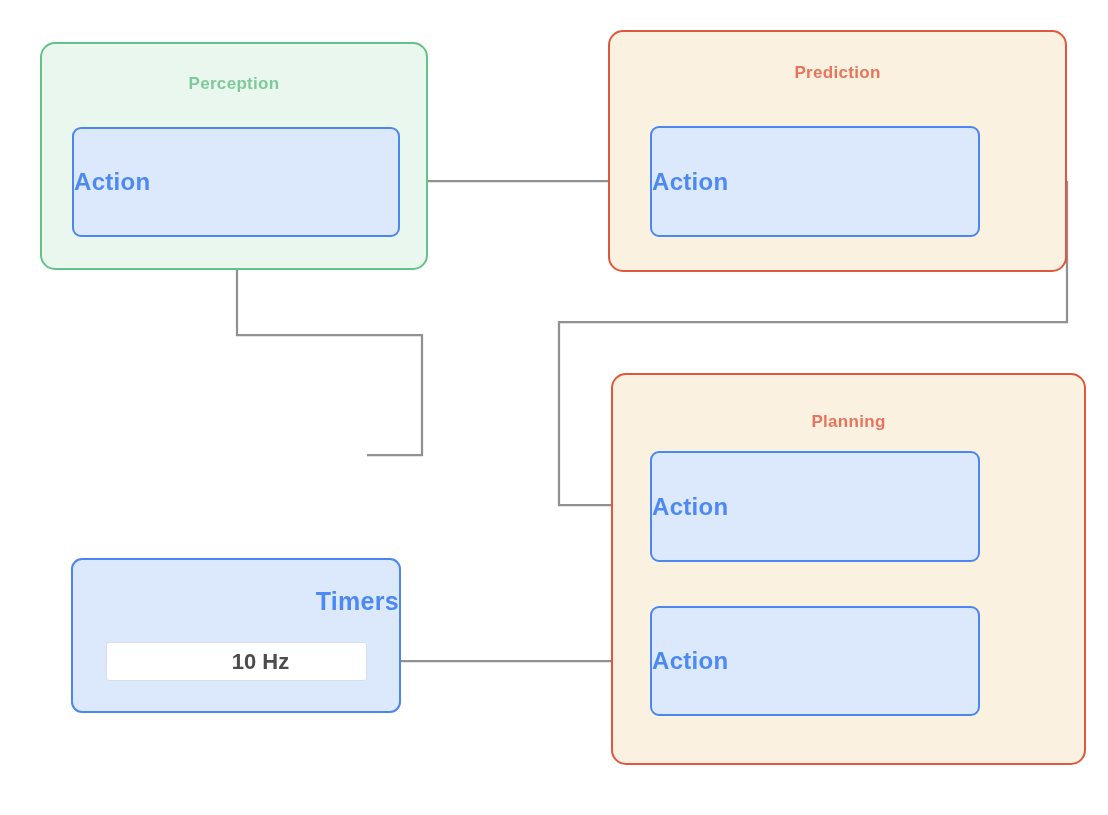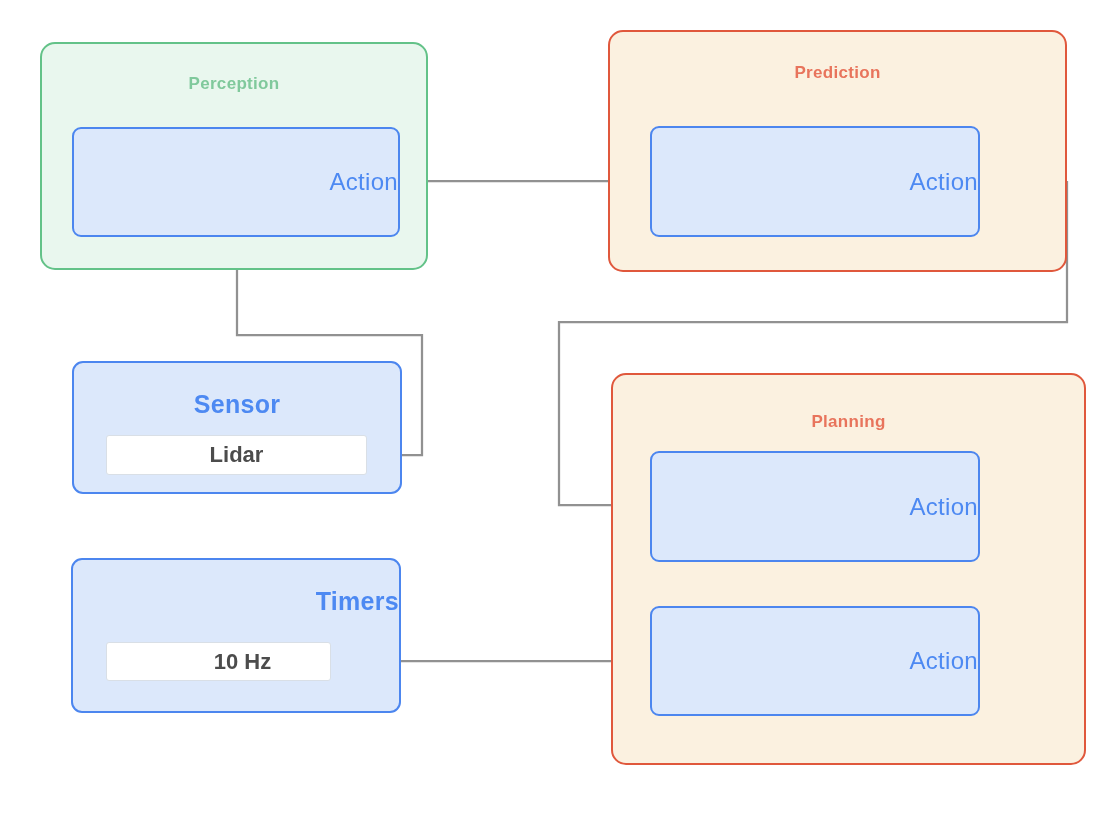--- a/index.html
+++ b/index.html
@@ -46,23 +46,23 @@
   .group.green  > .group-title { color: #80c99c; }
   .group.orange > .group-title { color: #e8745c; }
   .action {
     position: absolute;
     box-sizing: border-box;
     background: #dce8fb;
     border: 2px solid #4c86ef;
     border-radius: 9px;
     display: flex;
     align-items: center;
-    justify-content: flex-end;
+    justify-content: flex-start;
     font-size: 24px;
-    font-weight: 400;
+    font-weight: 700;
     color: #4d89f2;
     letter-spacing: 0.3px;
   }
   .node {
     position: absolute;
     box-sizing: border-box;
     background: #dce8fb;
     border: 2px solid #4c86ef;
     border-radius: 11px;
   }
@@ -101,21 +101,21 @@
   #planning-title { top: 37px; }
   #planning-action-1 { left: 37px; top: 76px;  width: 330px; height: 111px; }
   #planning-action-2 { left: 37px; top: 231px; width: 330px; height: 110px; }
 
   #sensor-node { left: 72px; top: 361px; width: 330px; height: 133px; }
   #sensor-title { top: 27px; }
   #sensor-field { left: 32px; top: 72px; width: 261px; height: 40px; }
 
   #timers-node { left: 71px; top: 558px; width: 330px; height: 155px; }
   #timers-title { top: 27px; text-align: right; }
-  #timers-field { left: 33px; top: 82px; width: 225px; height: 39px; padding-left: 48px; }
+  #timers-field { left: 33px; top: 82px; width: 261px; height: 39px; padding-left: 48px; }
 </style>
 </head>
 <body>
 
 <div class="canvas">
 
   <svg class="connectors" viewBox="0 0 1108 815" xmlns="http://www.w3.org/2000/svg">
     <defs>
       <marker id="arrowhead" markerUnits="userSpaceOnUse" markerWidth="20" markerHeight="16" refX="16" refY="8" orient="auto">
         <path d="M0,0 L18,8 L0,16 Z" fill="#919191"></path>
@@ -144,26 +144,20 @@
   <div class="group orange" id="planning-group">
     <div class="group-title" id="planning-title">Planning</div>
     <div class="action" id="planning-action-1">
       <span>Action</span>
     </div>
     <div class="action" id="planning-action-2">
       <span>Action</span>
     </div>
   </div>
 
-  <div class="node" id="sensor-node">
-    <div class="node-title" id="sensor-title">Sensor</div>
-    <div class="field" id="sensor-field">
-      <span>Lidar</span>
-    </div>
-  </div>
 
   <div class="node" id="timers-node">
     <div class="node-title" id="timers-title">Timers</div>
     <div class="field" id="timers-field">
       <span>10 Hz</span>
     </div>
   </div>
 
 </div>
 

